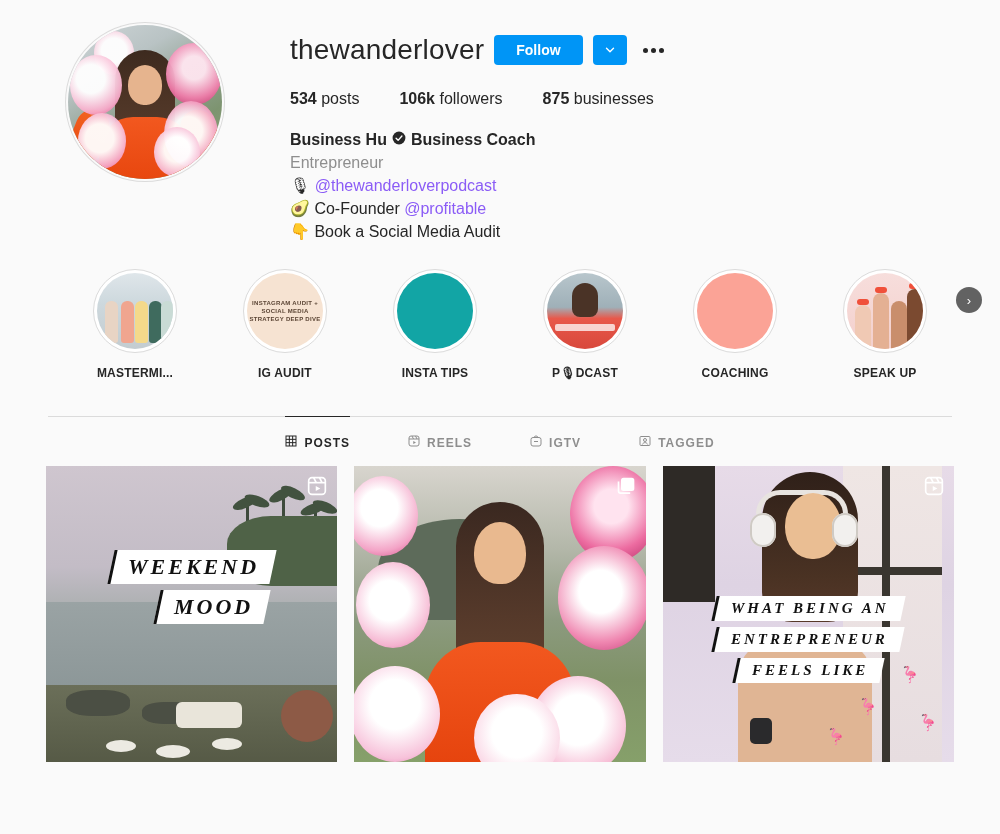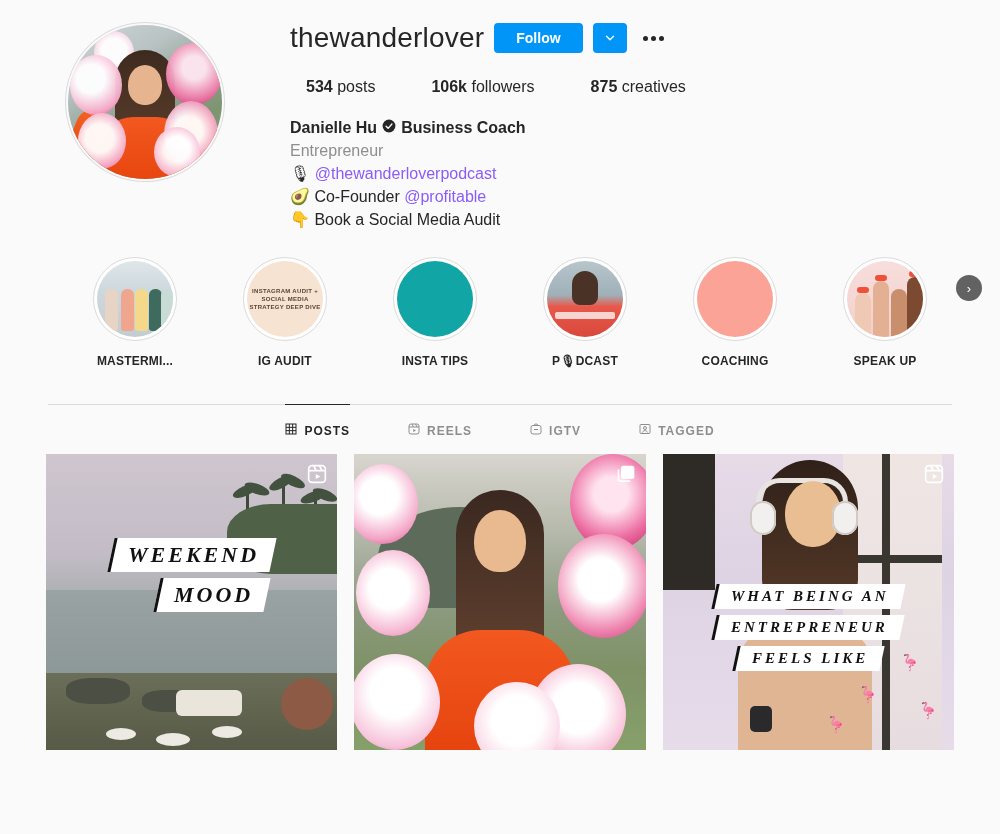--- a/index.html
+++ b/index.html
@@ -50,41 +50,41 @@
   .petal { position: absolute; border-radius: 50% 50% 50% 50%; opacity: .95; }
   .p1 { left: 2px;  top: 30px; width: 52px; height: 60px; background: radial-gradient(circle at 40% 40%,#ffffff 30%,#f7a8c8 70%,#d63c7e 100%); }
   .p2 { left: 10px; top: 88px; width: 48px; height: 56px; background: radial-gradient(circle at 45% 45%,#ffffff 35%,#f4a1c4 72%,#c9306f 100%); }
   .p3 { right: 0px; top: 18px; width: 56px; height: 62px; background: radial-gradient(circle at 50% 40%,#ffe6f0 25%,#ef7ba9 65%,#b92a63 100%); }
   .p4 { right: 4px; top: 76px; width: 54px; height: 66px; background: radial-gradient(circle at 45% 45%,#ffffff 30%,#f08fb6 68%,#c02f6c 100%); }
   .p5 { right: 22px; bottom: 2px; width: 46px; height: 50px; background: radial-gradient(circle at 50% 45%,#ffffff 35%,#f6b0cd 75%,#d44a87 100%); }
   .p6 { left: 26px; top: 6px; width: 40px; height: 44px; background: radial-gradient(circle at 50% 45%,#ffffff 40%,#f9c3d8 78%,#e07aa8 100%); }
 
   .info-col { flex: 1; padding-right: 40px; }
 
-  .title-row { display: flex; align-items: center; gap: 10px; height: 44px; margin-top: 4px; }
+  .title-row { display: flex; align-items: center; gap: 10px; height: 44px; margin-top: 16px; }
   .username { font-size: 28px; font-weight: 300; letter-spacing: .2px; color: #262626; }
   .follow-btn {
     background: #0095f6; color: #fff; border: none; border-radius: 4px;
     font-size: 14px; font-weight: bold; padding: 0 22px; height: 30px;
     cursor: pointer; font-family: "Liberation Sans", sans-serif;
   }
   .chev-btn {
     background: #0095f6; border: none; border-radius: 4px;
     width: 34px; height: 30px; cursor: pointer;
     display: flex; align-items: center; justify-content: center;
   }
   .dots-btn {
     background: none; border: none; cursor: pointer;
     display: flex; align-items: center; gap: 3px; padding: 0 6px; height: 30px;
   }
   .dots-btn i { width: 5px; height: 5px; border-radius: 50%; background: #262626; display: block; }
 
   .stats { display: flex; gap: 40px; margin-top: 18px; font-size: 16px; color: #262626; }
   .stats li { list-style: none; }
-  .stats b { font-weight: bold; margin-left: 16px; }
+  .stats b { font-weight: bold; }
   .stats span { color: #262626; }
 
   .bio { margin-top: 20px; font-size: 16px; line-height: 23px; }
   .bio .fullname { font-weight: bold; display: flex; align-items: center; gap: 5px; }
   .verified { display: inline-block; }
   .category { color: #8e8e8e; }
   .bio-line { white-space: nowrap; }
   .em { font-family: "DejaVu Sans", sans-serif; }
   .bio a.mention, .bio a.weblink { color: #8b5cf6; text-decoration: none; }
   .bio a.weblink { font-weight: bold; }
@@ -236,27 +236,27 @@
         <li>
           <b>534</b>
           <span>posts</span>
         </li>
         <li>
           <b>106k</b>
           <span>followers</span>
         </li>
         <li>
           <b>875</b>
-          <span>creatives</span>
+          <span>businesses</span>
         </li>
       </ul>
 
       <div class="bio">
         <div class="fullname">
-          <span>Danielle Hu</span>
+          <span>Business Hu</span>
           <span class="verified">
             <svg width="14" height="14" viewBox="0 0 24 24">
                 <circle cx="12" cy="12" r="11" fill="#262626"></circle>
                 <polyline points="7 12.5 10.5 16 17 8.5" fill="none" stroke="#fff" stroke-width="2.3" stroke-linecap="round" stroke-linejoin="round"></polyline>
               </svg>
           </span>
           <span>Business Coach</span>
         </div>
         <div class="category">Entrepreneur</div>
 

